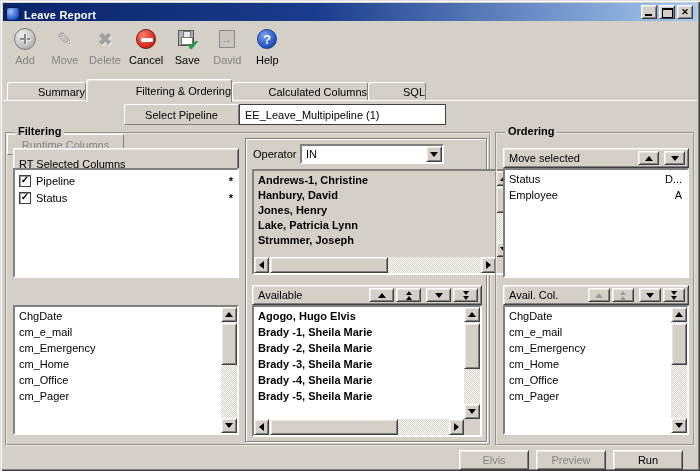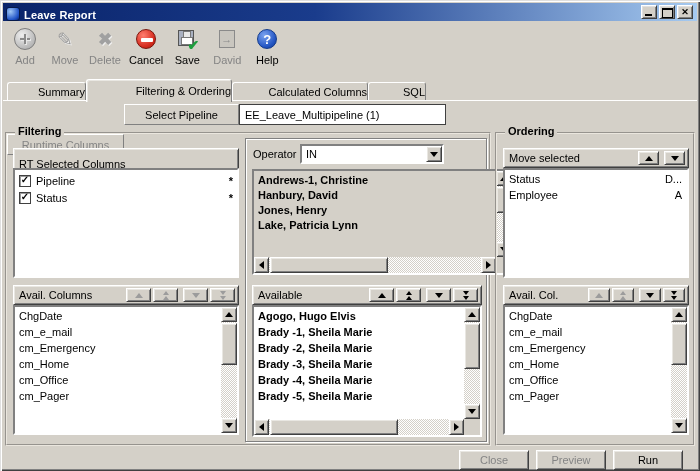--- a/index.html
+++ b/index.html
@@ -256,41 +256,20 @@
           <span class="star">*</span>
         </div>
         <div class="cbrow">
           <span class="cb checked"></span>
           <span>Status</span>
           <span class="star">*</span>
         </div>
       </div>
     </div>
 
-    <div class="hdr" style="left:6px;top:151px;width:226px;height:20px;">
-      <span class="lbl">Avail. Columns</span>
-      <span class="hbtn dis">
-          <span class="arrU"></span>
-        </span>
-      <span class="hbtn dis">
-          <span class="dblV">
-            <span class="arrU"></span>
-            <span class="arrU"></span>
-          </span>
-        </span>
-      <span class="hbtn dis gap">
-          <span class="arrD"></span>
-        </span>
-      <span class="hbtn dis">
-          <span class="dblV">
-            <span class="arrD"></span>
-            <span class="arrD"></span>
-          </span>
-        </span>
-    </div>
 
     <div class="list" style="left:6px;top:171px;width:226px;height:130px;">
       <div class="items">
         <div class="li tall">ChgDate</div>
         <div class="li tall">cm_e_mail</div>
         <div class="li tall">cm_Emergency</div>
         <div class="li tall">cm_Home</div>
         <div class="li tall">cm_Office</div>
         <div class="li tall">cm_Pager</div>
       </div>
@@ -314,20 +293,21 @@
             <span class="arrD"></span>
           </span>
       </div>
 
       <div class="list graybg bold" style="left:6px;top:30px;width:262px;height:106px;">
         <div class="items hpad">
           <div class="li">Andrews-1, Christine</div>
           <div class="li">Hanbury, David</div>
           <div class="li">Jones, Henry</div>
           <div class="li">Lake, Patricia Lynn</div>
+          <div class="li">Strummer, Joseph</div>
         </div>
         <div class="vsb abovehsb">
           <div class="sbtn" style="top:0;">
               <span class="arrU"></span>
             </div>
           <div class="vthumb" style="top:16px;height:26px;"></div>
           <div class="sbtn" style="bottom:0;">
               <span class="arrD"></span>
             </div>
         </div>
@@ -460,21 +440,21 @@
           </div>
         <div class="vthumb" style="top:16px;height:42px;"></div>
         <div class="sbtn" style="bottom:0;">
             <span class="arrD"></span>
           </div>
       </div>
     </div>
   </div>
 
   <div class="fbtn dis" style="left:459px;top:450px;">
-    <span>Close</span>
+    <span>Elvis</span>
   </div>
   <div class="fbtn dis" style="left:536px;top:450px;">
     <span>Preview</span>
   </div>
   <div class="fbtn" style="left:613px;top:450px;">
     <span>Run</span>
   </div>
 
 </div>
 

